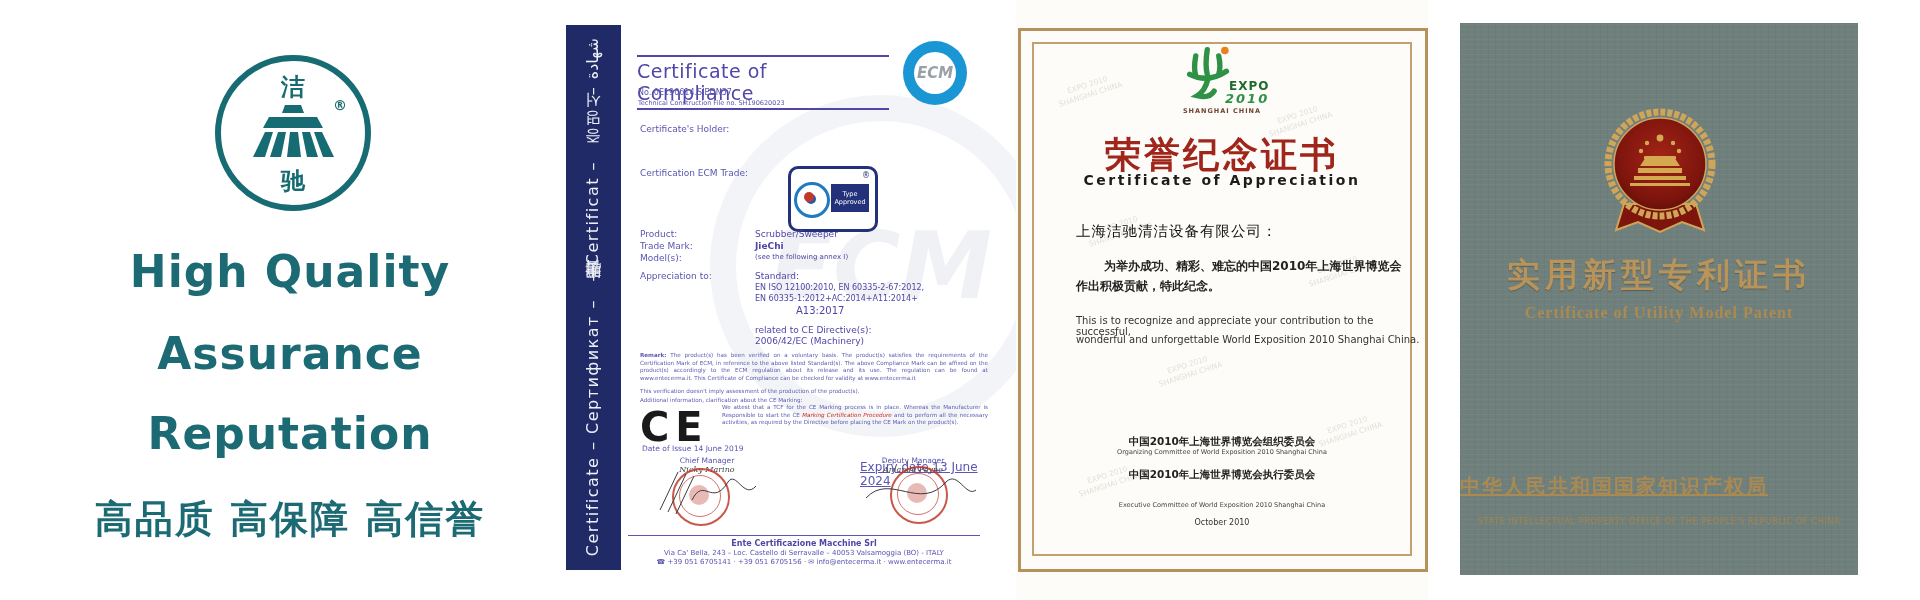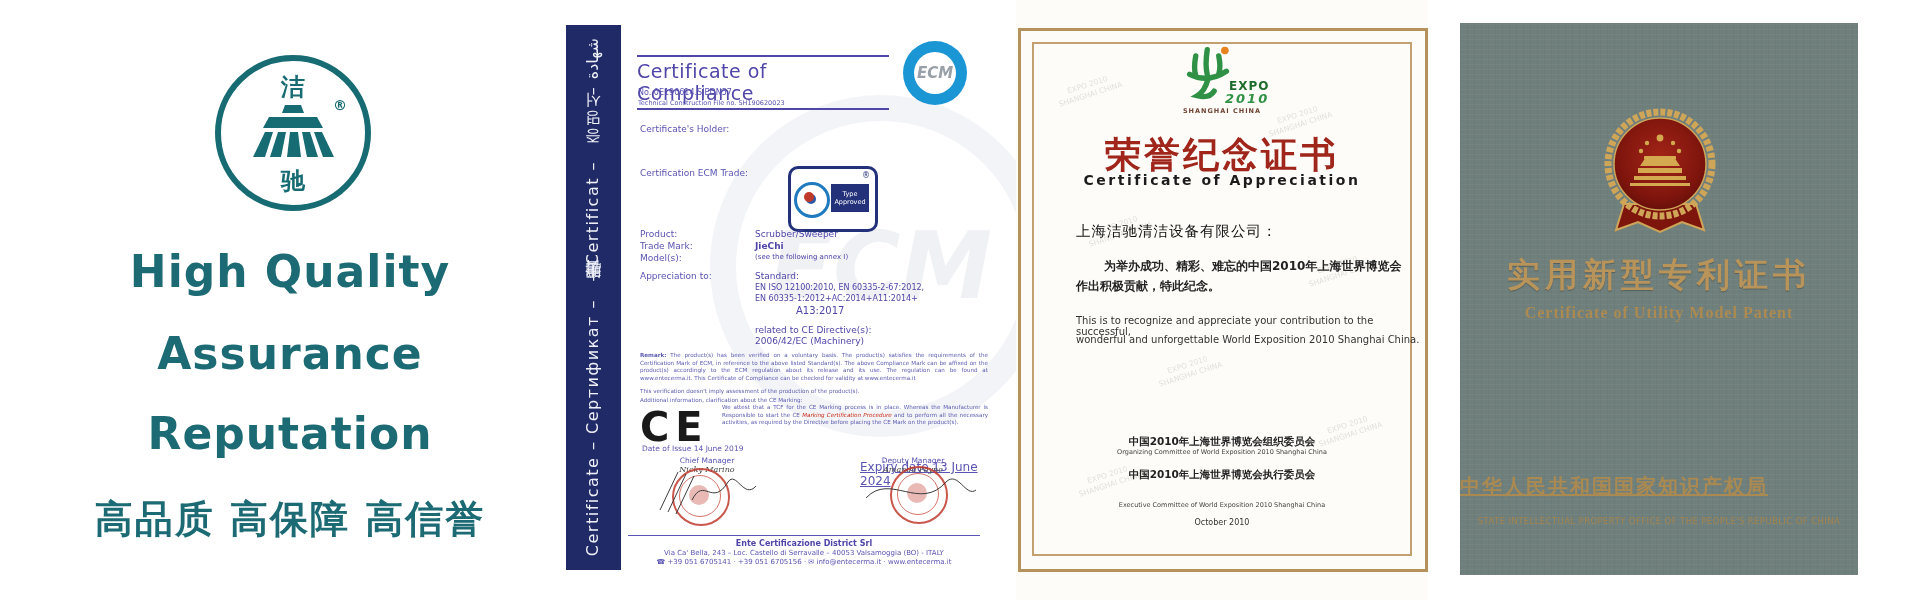--- a/index.html
+++ b/index.html
@@ -196,21 +196,21 @@
     <div class="stamp stamp-right"></div>
     <svg class="scribble" style="left:92px;top:466px;" width="110" height="50" viewBox="0 0 110 50">
       <path d="M8,44 L26,6 M16,46 L34,8 M24,48 L42,10" stroke="#3c3c3c" stroke-width="1" fill="none"></path>
       <path d="M40,34 C52,10 60,42 76,16 C84,4 92,34 104,20" stroke="#3c3c3c" stroke-width="1" fill="none"></path>
     </svg>
     <svg class="scribble" style="left:300px;top:468px;" width="120" height="50" viewBox="0 0 120 50">
       <path d="M6,30 C30,4 60,44 86,14 C98,2 106,30 116,22" stroke="#3c3c3c" stroke-width="1" fill="none"></path>
     </svg>
 
     <div class="footer-rule"></div>
-    <div class="footer-co">Ente Certificazione District Srl</div>
+    <div class="footer-co">Ente Certificazione Macchine Srl</div>
     <div class="footer-addr">Via Ca' Bella, 243 – Loc. Castello di Serravalle – 40053 Valsamoggia (BO) - ITALY</div>
     <div class="footer-contact">☎ +39 051 6705141 · +39 051 6705156 · ✉ info@entecerma.it · www.entecerma.it</div>
   </section>
 
   <section class="cert-expo">
     <div class="frame-outer"></div>
     <div class="frame-inner"></div>
 
     <div class="wm" style="left:40px;top:80px;"><span>EXPO 2010</span><br><span>SHANGHAI CHINA</span></div>
     <div class="wm" style="left:250px;top:110px;"><span>EXPO 2010</span><br><span>SHANGHAI CHINA</span></div>

